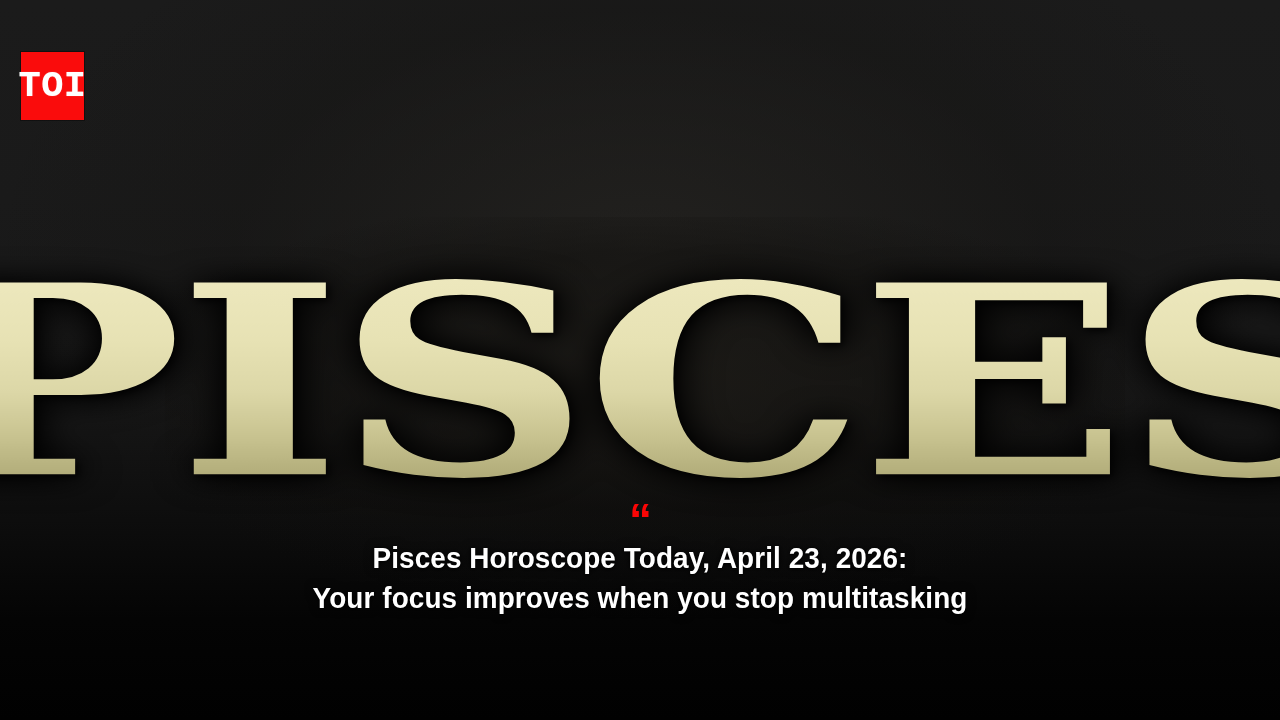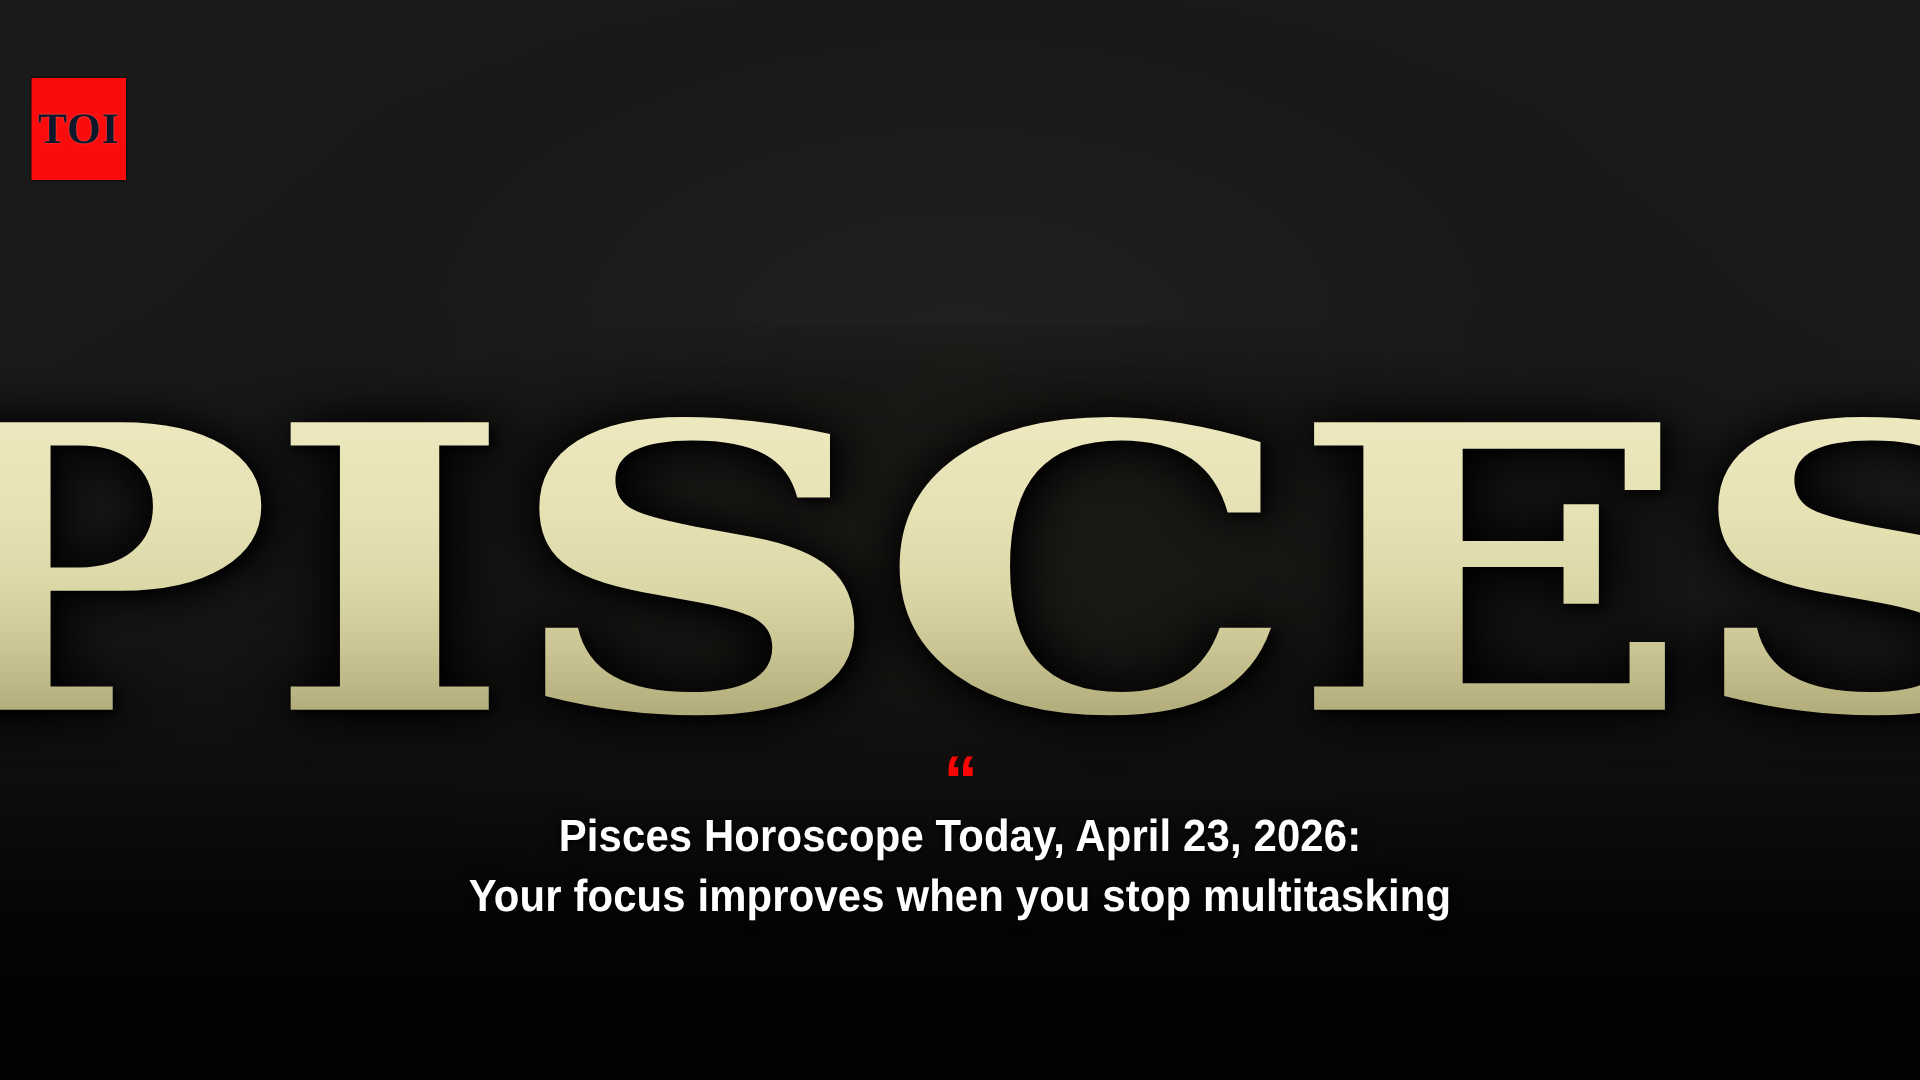--- a/index.html
+++ b/index.html
@@ -38,23 +38,23 @@
     top: 52px;
     width: 63px;
     height: 68px;
     background: #fa0c0c;
     display: flex;
     align-items: center;
     justify-content: center;
     box-shadow: 0 0 0 1px rgba(0,0,0,0.35);
   }
   #toi-logo .toi-text {
-    color: #0f172a;
-    font-family: Liberation Serif, serif;
-    font-size: 29px;
+    color: #ffffff;
+    font-family: Liberation Mono, monospace;
+    font-size: 37px;
     font-weight: 700;
     letter-spacing: 0.5px;
     line-height: 1;
     text-shadow: 0 0 1px rgba(255,255,255,0.45);
   }
 
   
   #wordart-wrap {
     position: absolute;
     left: 0;

